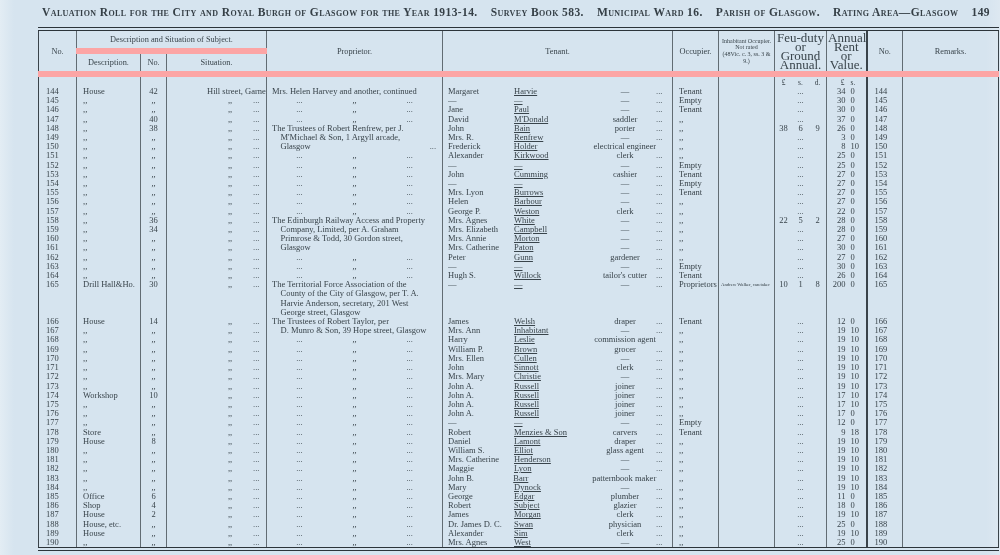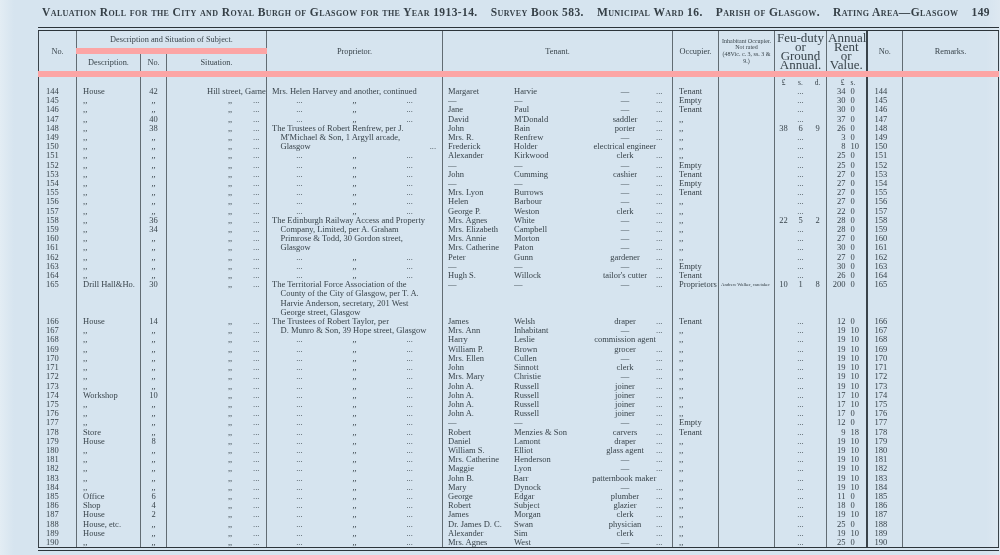--- a/index.html
+++ b/index.html
@@ -47,21 +47,21 @@
   td.c-prop{white-space:normal;}
   .prop{position:relative;padding:0 5px 0 5px;}
   .prop .p1{white-space:pre-line;}
   .prop .p3{position:absolute;right:6px;top:0;}
   .prop.ditto{display:flex;padding:0;}
   .prop.ditto .p1{flex:1;text-align:center;}
   .prop.ditto .p2{flex:.7;text-align:center;}
   .prop.ditto .p3{position:static;flex:1;text-align:center;}
   .tenwrap{display:flex;}
   .tenwrap .t1{width:66px;padding-left:5px;}
-  .tenwrap .t2{width:80px;}
+  .tenwrap .t2{width:80px;text-decoration:underline;}
   .tenwrap .t3{flex:1;text-align:center;}
   .tenwrap .t4{width:16px;}
   td.c-occ{padding-left:6px;}
   td.c-inh{font-size:4.9px;letter-spacing:-.1px;padding-left:2px;line-height:9.2px;}
   .feuwrap{display:flex}.feuwrap span{flex:1;text-align:center}
   .rentwrap{display:flex}.rentwrap .r1{flex:1;text-align:right;padding-right:5px}.rentwrap .r2{width:15px;text-align:left}
 </style>
 </head>
 <body>
 

